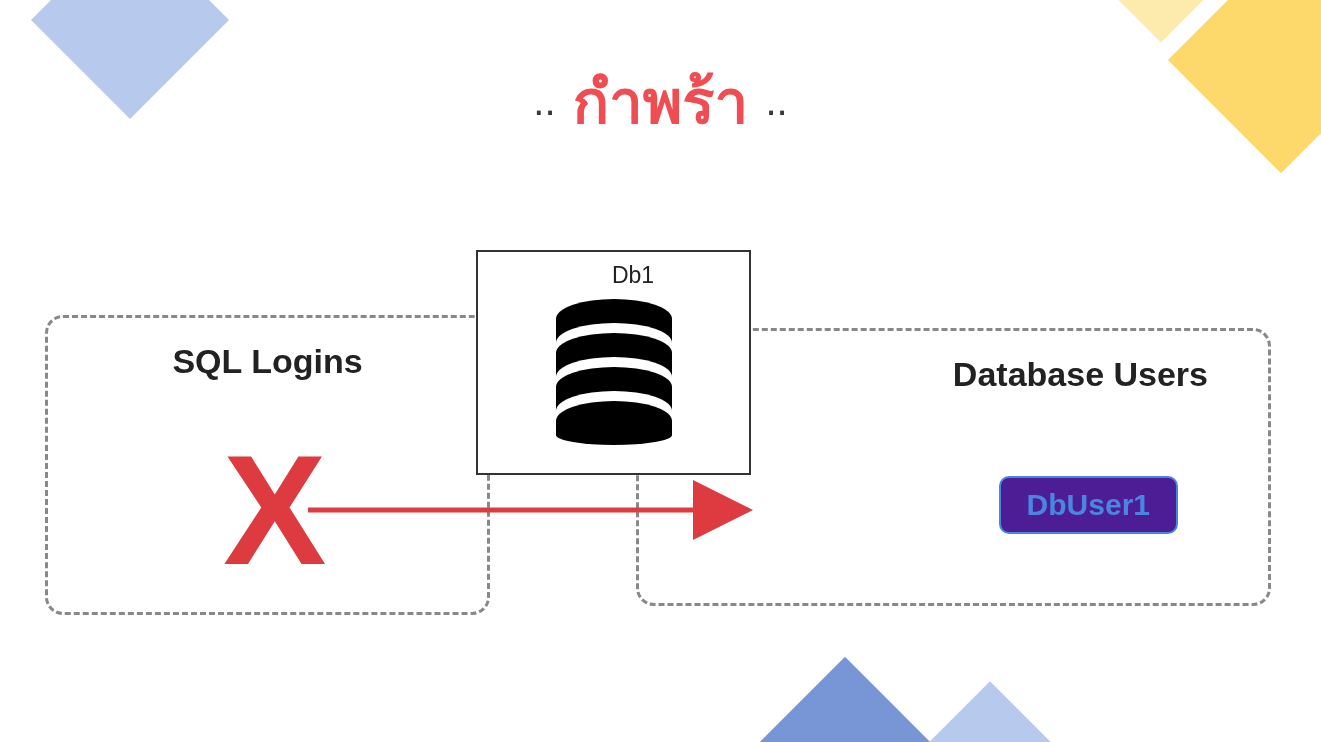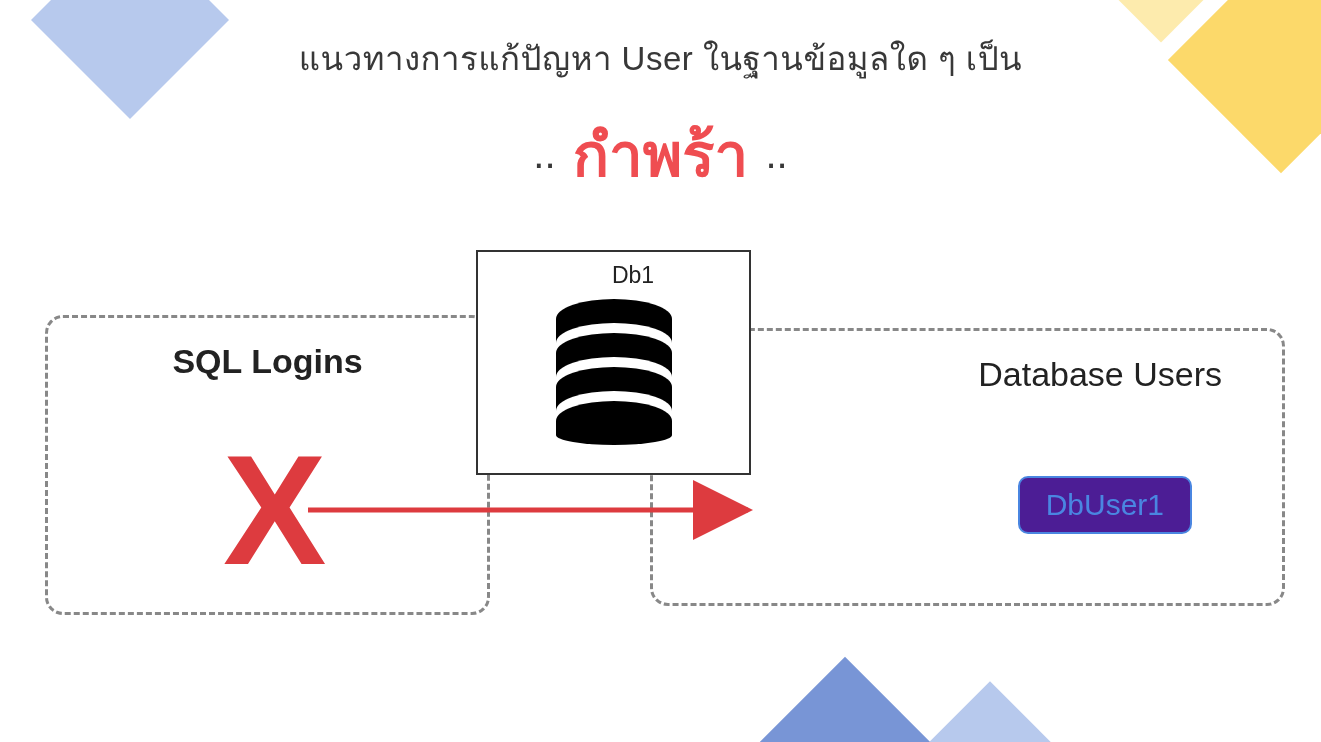--- a/index.html
+++ b/index.html
@@ -82,24 +82,25 @@
     border: 3px dashed #888;
     border-radius: 18px;
   }
   .sql-box {
     left: 25px;
     top: 65px;
     width: 445px;
     height: 300px;
   }
   .dbusers-box {
-    left: 630px;
+    left: 616px;
     top: 78px;
     width: 635px;
     height: 278px;
+    font-weight: bold;
   }
   .box-label {
     font-size: 34px;
     color: #222;
     position: absolute;
   }
   .sql-label { top: 24px; left: 0; width: 100%; text-align: center; font-weight: bold; }
   .dbusers-label { top: 24px; right: 60px; }
   .x-mark {
     position: absolute;
@@ -154,21 +155,20 @@
 </head>
 <body>
 
 <div class="deco deco-tl"></div>
 <div class="deco deco-tr1"></div>
 <div class="deco deco-tr2"></div>
 <div class="deco deco-b1"></div>
 <div class="deco deco-b2"></div>
 
 <div class="title-block">
-  <div class="title-line1">แนวทางการแก้ปัญหา User ในฐานข้อมูลใด ๆ เป็น</div>
   <div class="title-line2">
     <span class="dots">..</span>
     <span class="orphan">กำพร้า</span>
     <span class="dots">..</span>
   </div>
 </div>
 
 <div class="diagram">
 
   <div class="dashed-box sql-box">

